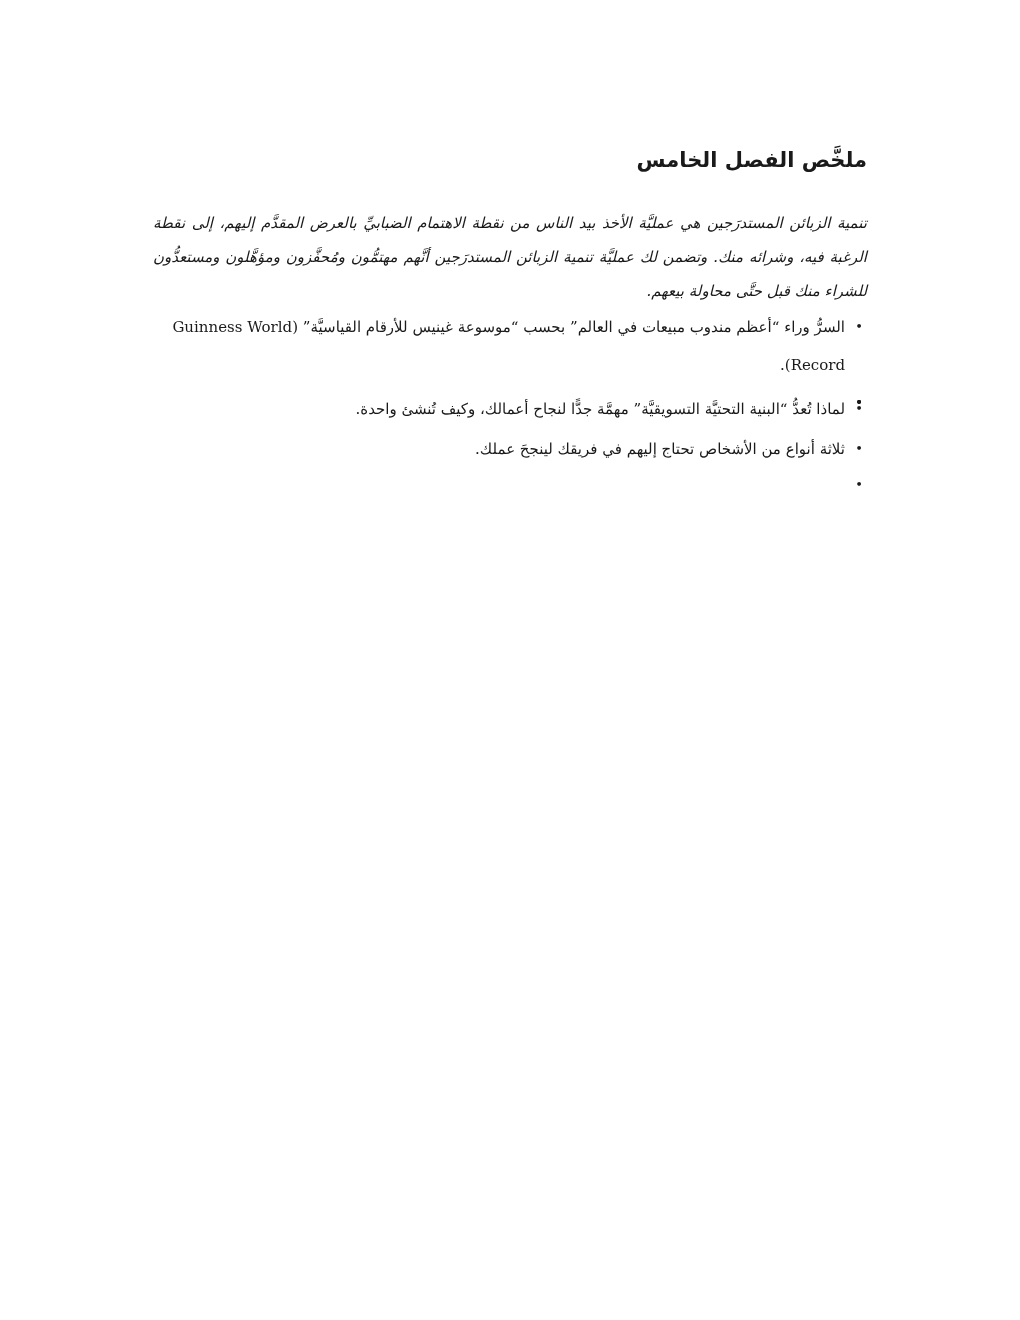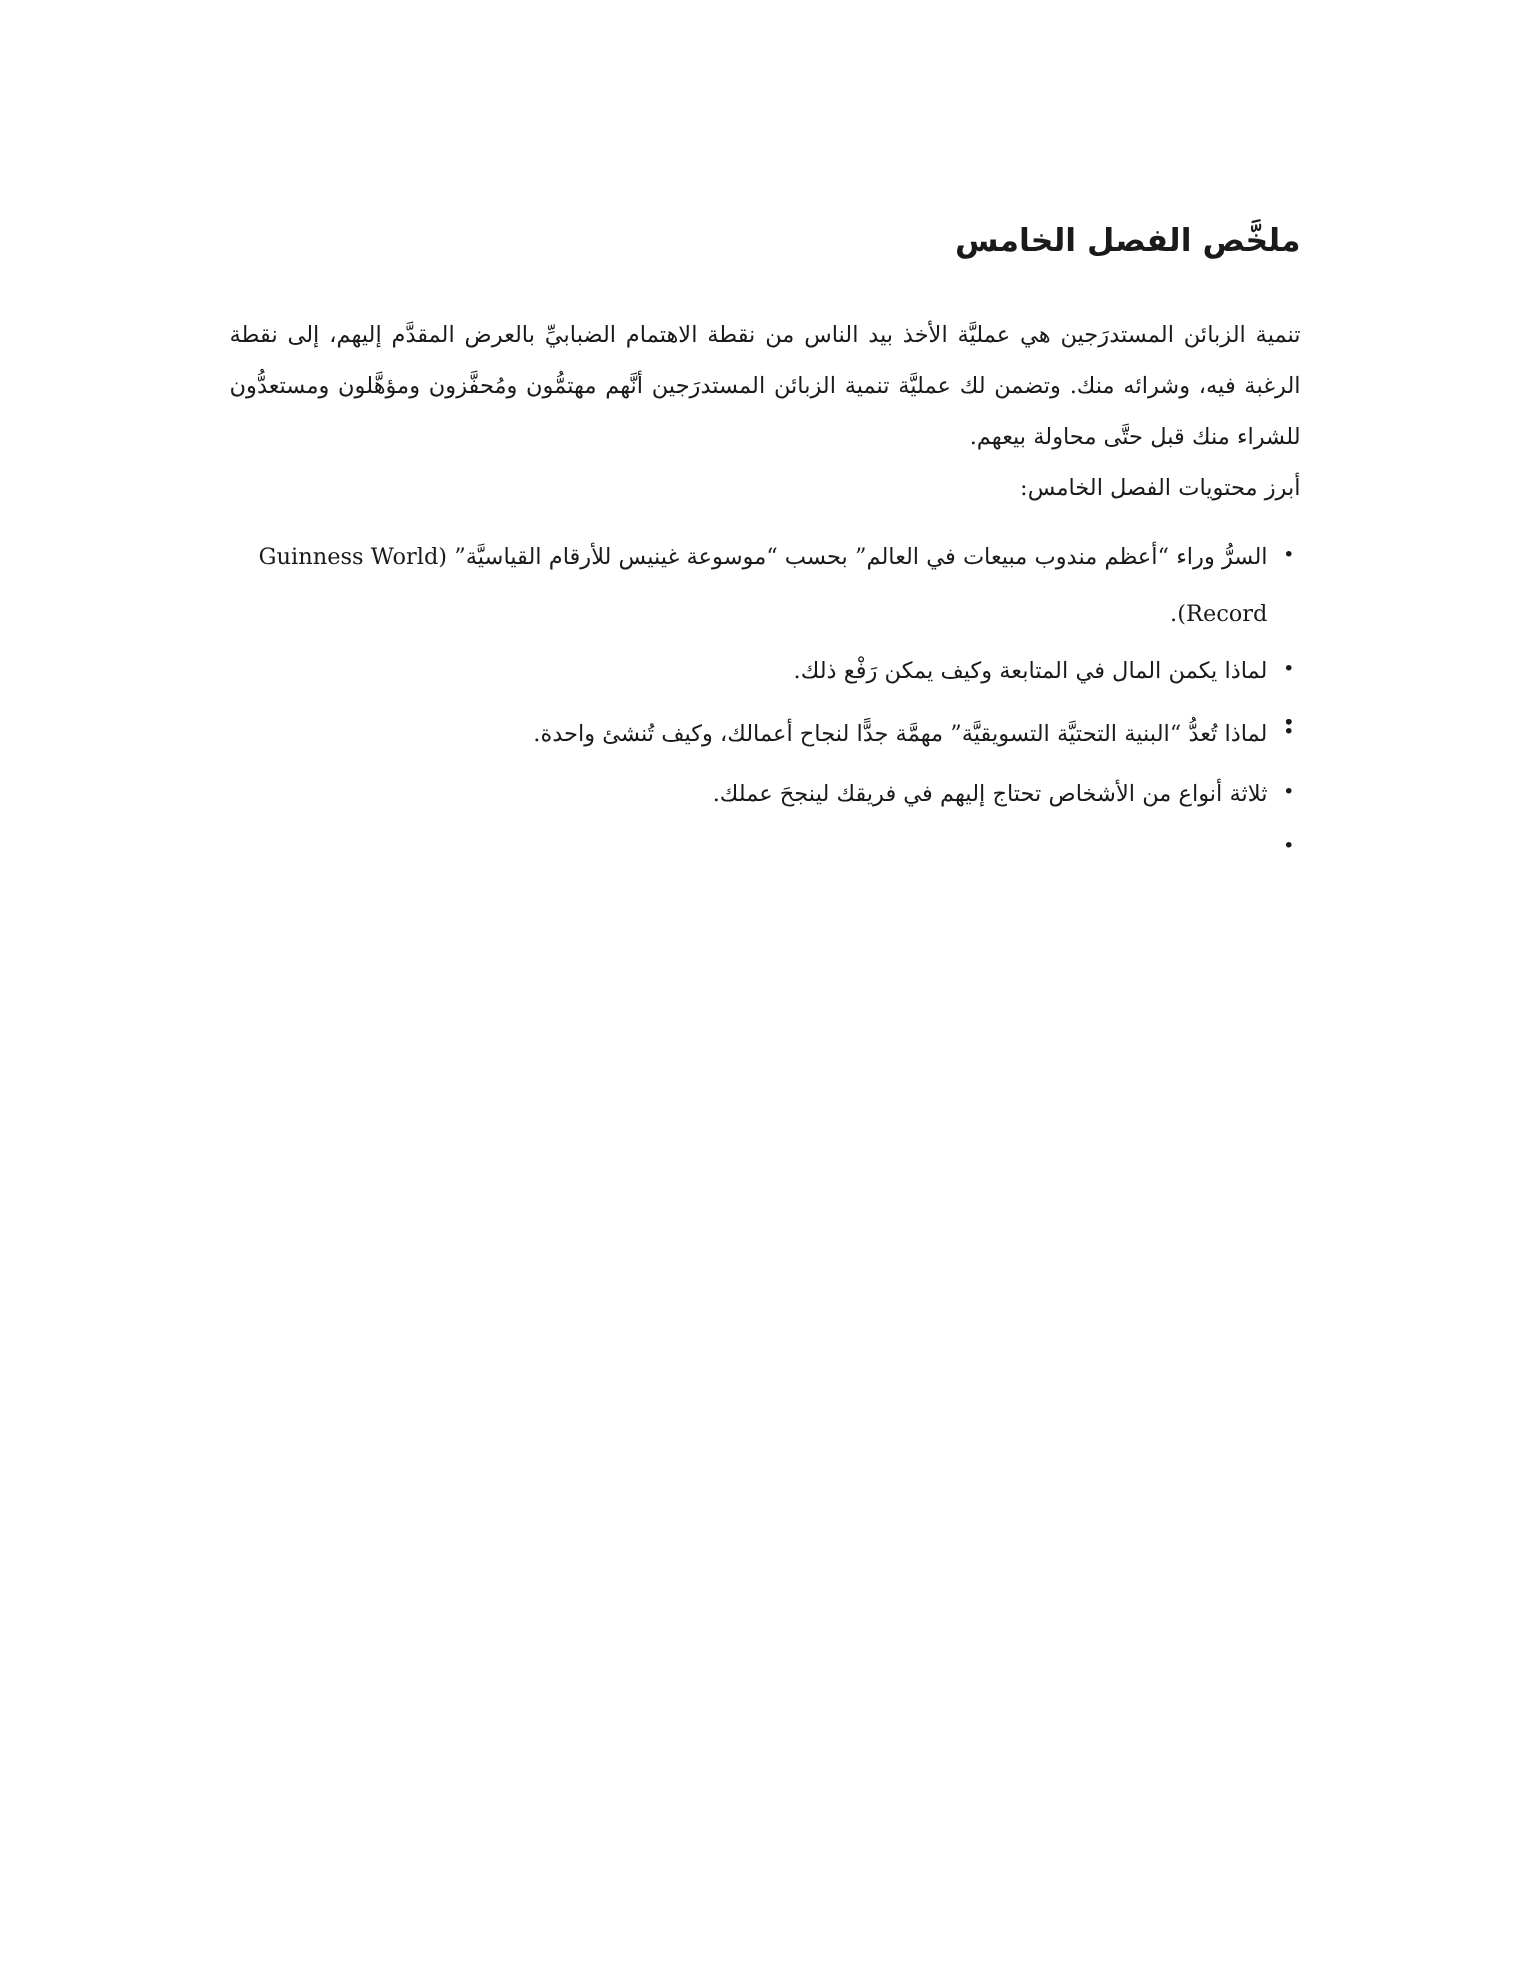--- a/index.html
+++ b/index.html
@@ -31,20 +31,21 @@
       line-height: 40px;
       height: 40px;
     }
     .intro {
       font-family: "DejaVu Serif", serif;
       font-size: 15px;
       line-height: 34px;
       margin: 0;
       text-align: justify;
       text-align-last: right;
+      font-style: italic;
     }
     .lead {
       font-family: "DejaVu Serif", serif;
       font-size: 15px;
       line-height: 34px;
       margin: 0 0 10px 0;
     }
     ul.highlights {
       list-style: none;
       margin: 0;
@@ -73,30 +74,28 @@
     }
   </style>
 </head>
 <body>
 
 <div class="page">
   <h1 class="title">ملخَّص الفصل الخامس</h1>
 
   <p class="intro">تنمية الزبائن المستدرَجين هي عمليَّة الأخذ بيد الناس من نقطة الاهتمام الضبابيِّ بالعرض المقدَّم إليهم، إلى نقطة الرغبة فيه، وشرائه منك. وتضمن لك عمليَّة تنمية الزبائن المستدرَجين أنَّهم مهتمُّون ومُحفَّزون ومؤهَّلون ومستعدُّون للشراء منك قبل حتَّى محاولة بيعهم.</p>
 
-  <p class="lead">أبرز محتويات الفصل الخامس:</p>
 
   <ul class="highlights">
     <li class="tall">
       <span class="bullet">•</span>
       <span>السرُّ وراء “أعظم مندوب مبيعات في العالم” بحسب “موسوعة غينيس للأرقام القياسيَّة” (Guinness World Record).</span>
     </li>
     <li>
       <span class="bullet">•</span>
-      <span>لماذا يكمن المال في المتابعة وكيف يمكن رَفْع ذلك.</span>
     </li>
     <li>
       <span class="bullet">•</span>
     </li>
     <li>
       <span class="bullet">•</span>
     </li>
     <li class="spaced">
       <span class="bullet">•</span>
       <span>لماذا تُعدُّ “البنية التحتيَّة التسويقيَّة” مهمَّة جدًّا لنجاح أعمالك، وكيف تُنشئ واحدة.</span>

